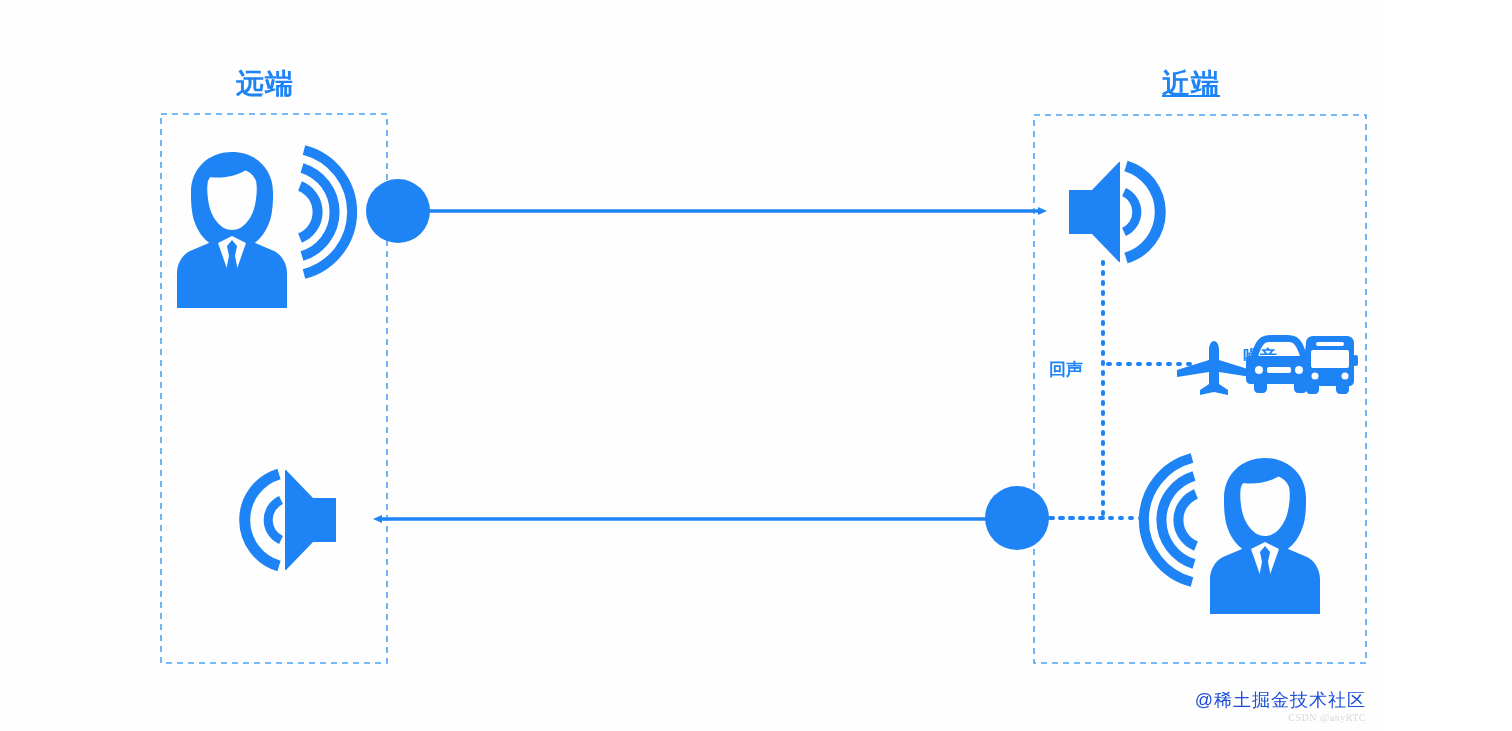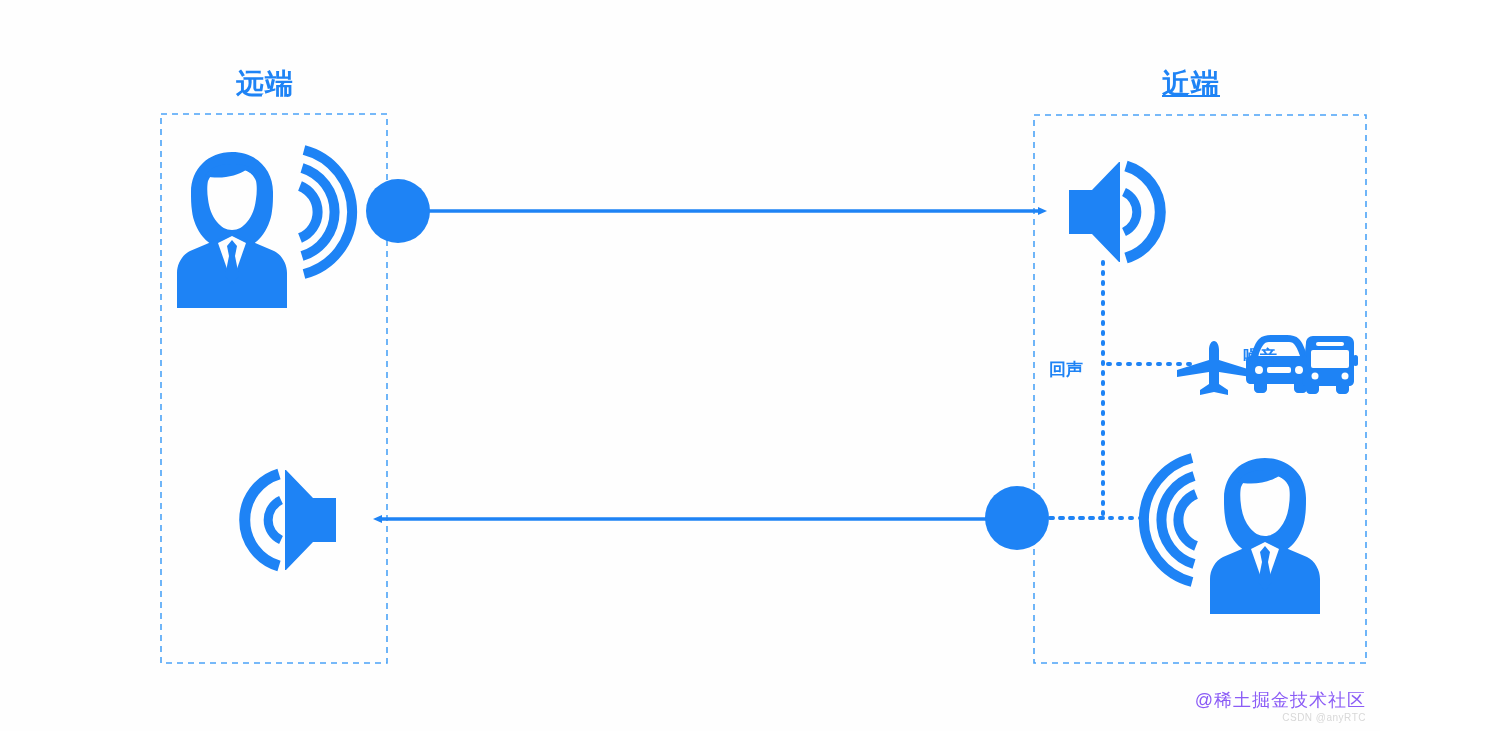--- a/index.html
+++ b/index.html
@@ -43,33 +43,34 @@
     white-space: nowrap;
     user-select: none;
   }
   #label-echo  { left: 1049px; top: 358px; }
   #label-noise { left: 1243px; top: 303px; margin-top: 42px; }
 
   .watermark {
     position: absolute;
     right: 14px;
     text-align: right;
-    color: #8b5cf6;
+    color: #1d4ed8;
     user-select: none;
   }
   #wm-main {
     top: 688px;
     font-size: 18px;
     letter-spacing: 1px;
   }
   #wm-sub {
     top: 712px;
     font-size: 10px;
     letter-spacing: 0.5px;
     color: #d8d8d8;
+    font-family: Liberation Serif, serif;
   }
 </style>
 </head>
 <body>
 
 <div id="stage">
 
   <svg class="layer" viewBox="0 0 1512 731" xmlns="http://www.w3.org/2000/svg">
 
     <defs>

